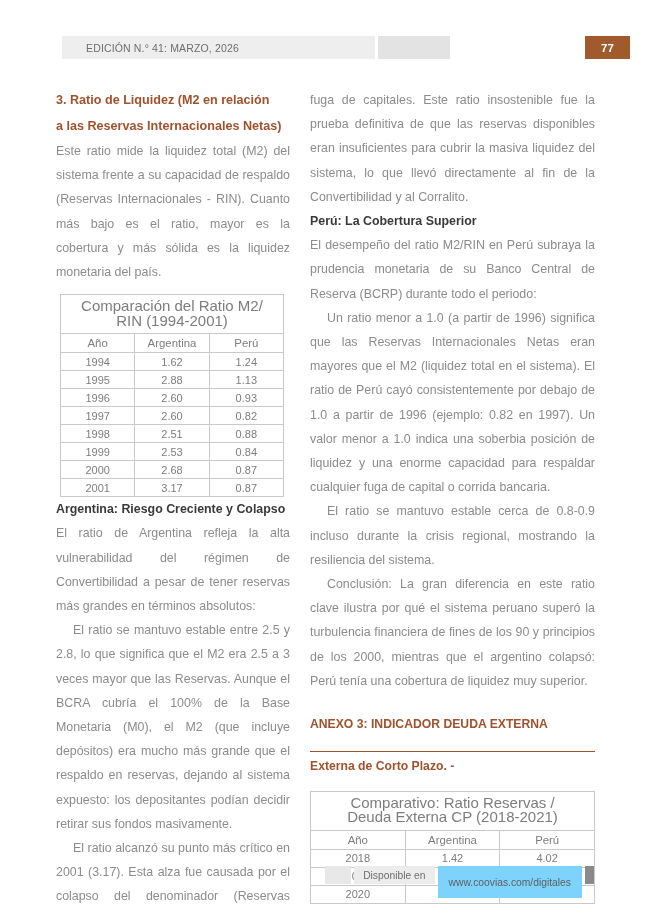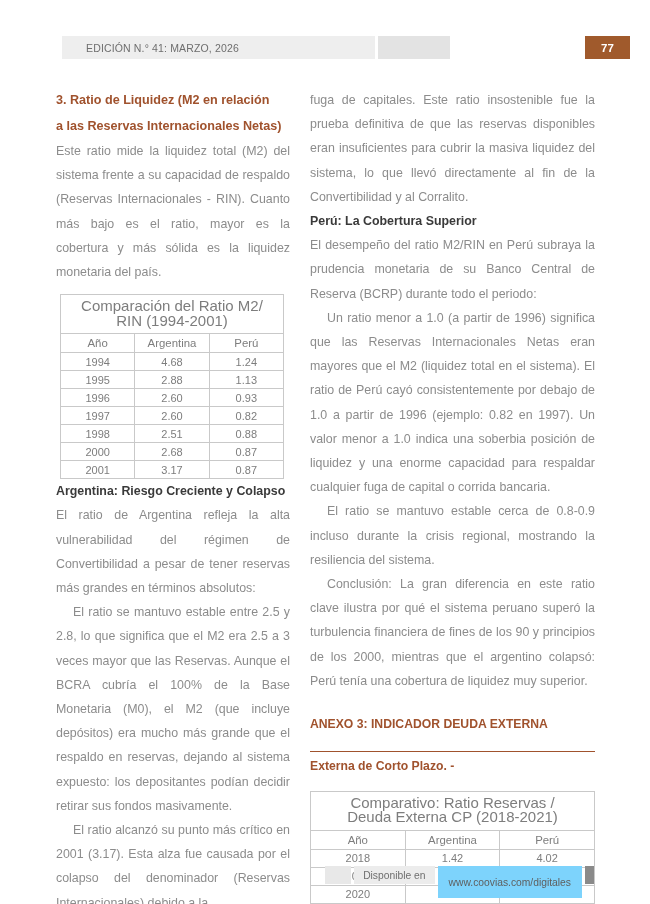--- a/index.html
+++ b/index.html
@@ -208,21 +208,21 @@
         </tr>
         <tr>
           <th class="col-head">Año</th>
           <th class="col-head">Argentina</th>
           <th class="col-head">Perú</th>
         </tr>
       </thead>
       <tbody>
         <tr>
           <td>1994</td>
-          <td>4.68</td>
+          <td>1.62</td>
           <td>1.24</td>
         </tr>
         <tr>
           <td>1995</td>
           <td>2.88</td>
           <td>1.13</td>
         </tr>
         <tr>
           <td>1996</td>
           <td>2.60</td>
@@ -230,20 +230,25 @@
         </tr>
         <tr>
           <td>1997</td>
           <td>2.60</td>
           <td>0.82</td>
         </tr>
         <tr>
           <td>1998</td>
           <td>2.51</td>
           <td>0.88</td>
+        </tr>
+        <tr>
+          <td>1999</td>
+          <td>2.53</td>
+          <td>0.84</td>
         </tr>
         <tr>
           <td>2000</td>
           <td>2.68</td>
           <td>0.87</td>
         </tr>
         <tr>
           <td>2001</td>
           <td>3.17</td>
           <td>0.87</td>

